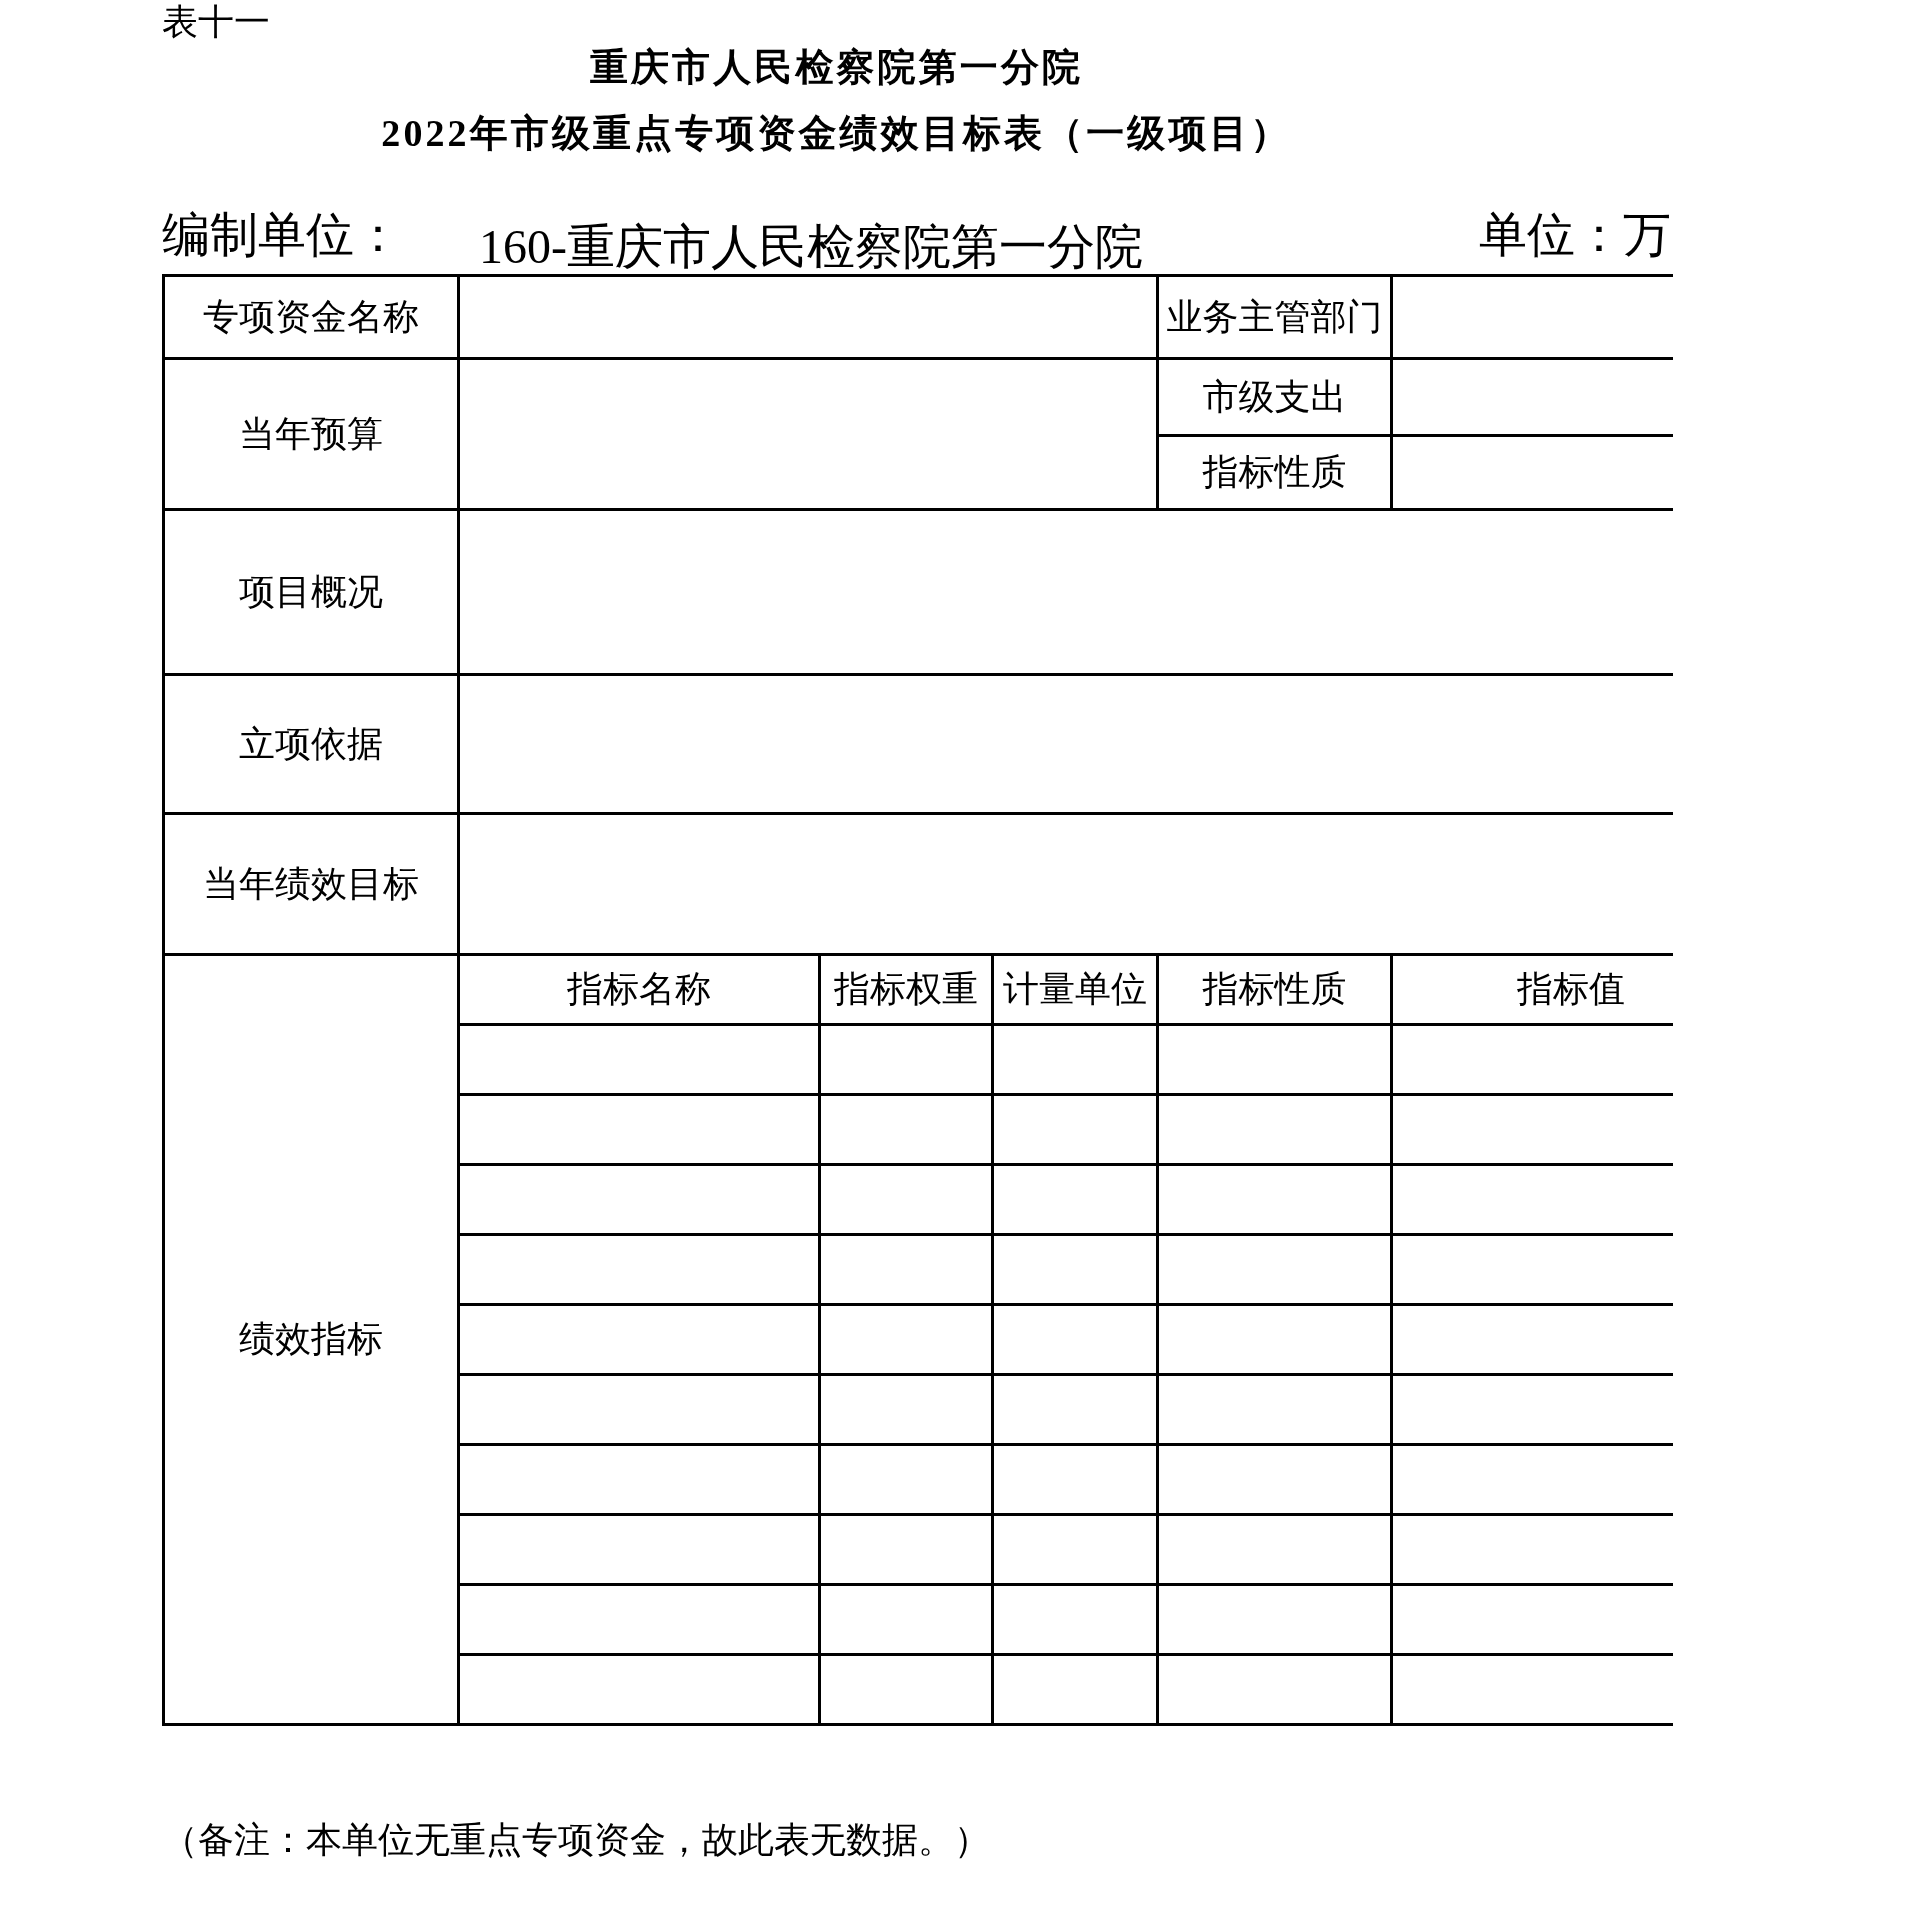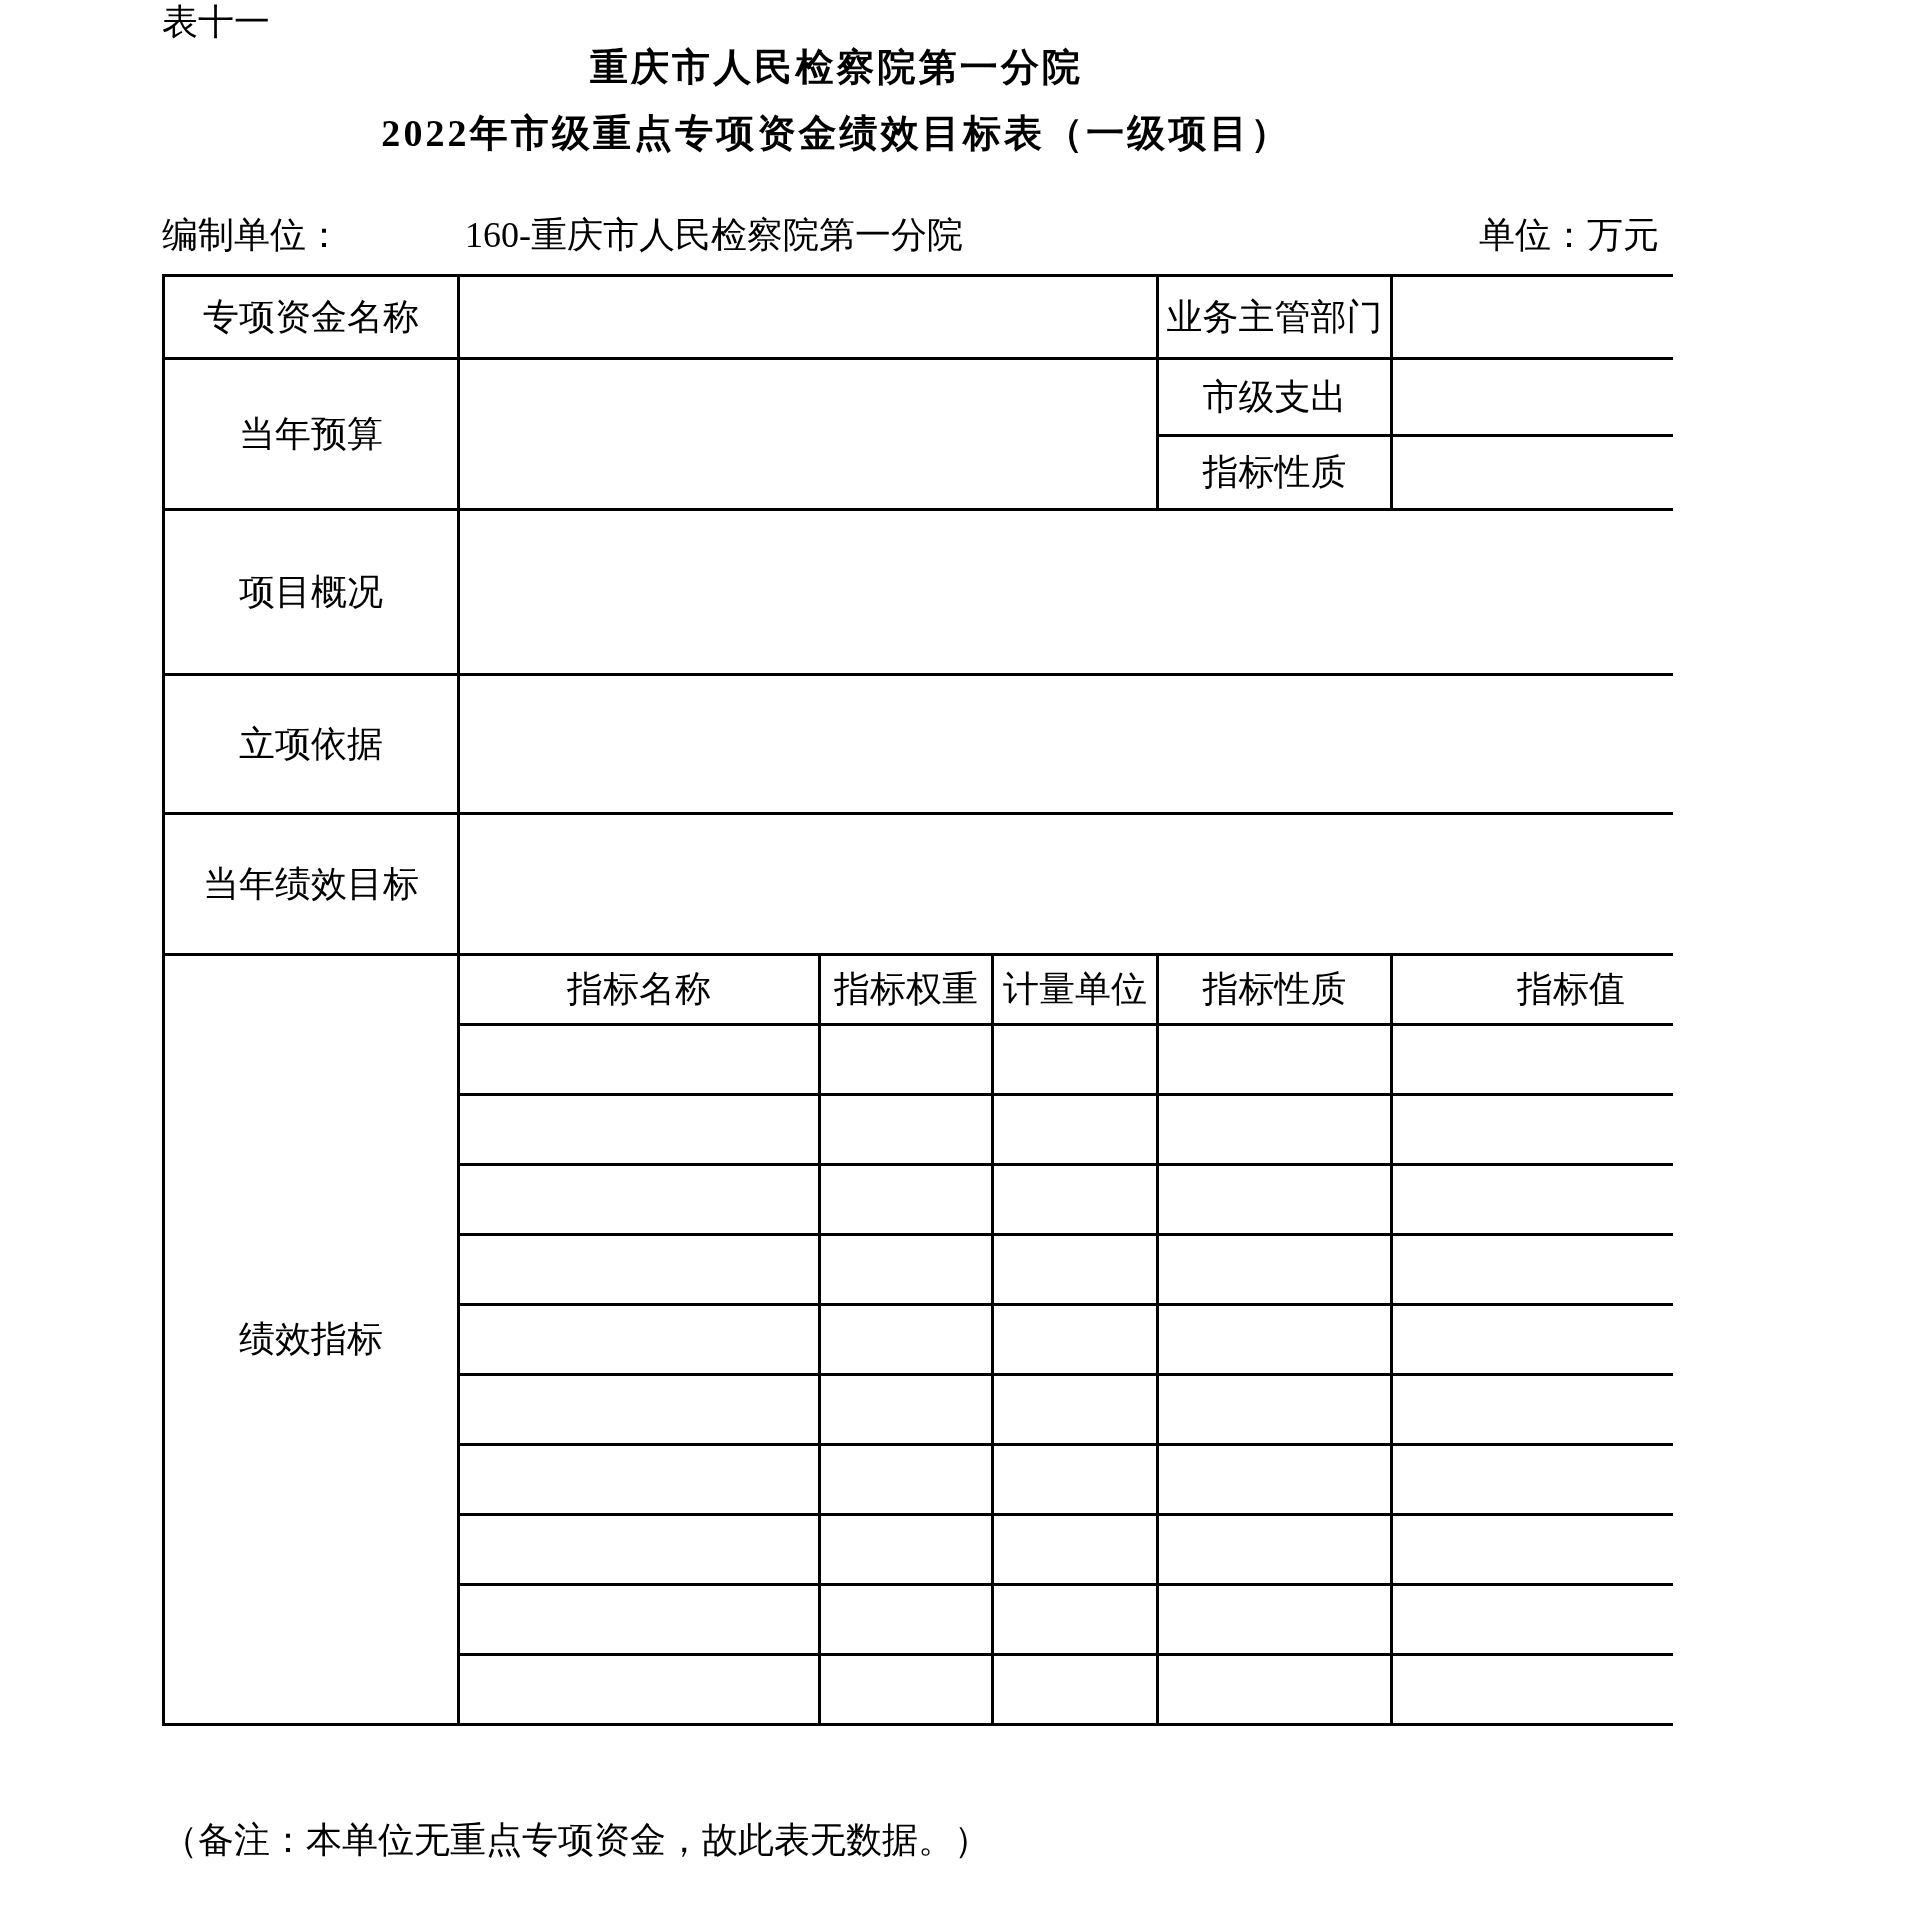--- a/index.html
+++ b/index.html
@@ -32,26 +32,26 @@
     white-space: nowrap;
   }
   .title1 { top: 46px; }
   .title2 { top: 112px; }
   .meta-line {
     position: absolute;
     left: 0;
     top: 214px;
     width: 100%;
     height: 42px;
-    font-size: 36px;
+    font-size: 48px;
     line-height: 42px;
     white-space: nowrap;
   }
   .meta-label   { position: absolute; left: 162px; }
-  .meta-value   { position: absolute; left: 465px; }
+  .meta-value   { position: absolute; left: 479px; margin-top: 12px; }
   .meta-unit    { position: absolute; left: 1479px; }
 
   table.doc-table {
     position: absolute;
     left: 162px;
     top: 274px;
     width: 1587px;
     border-collapse: collapse;
     table-layout: fixed;
   }

